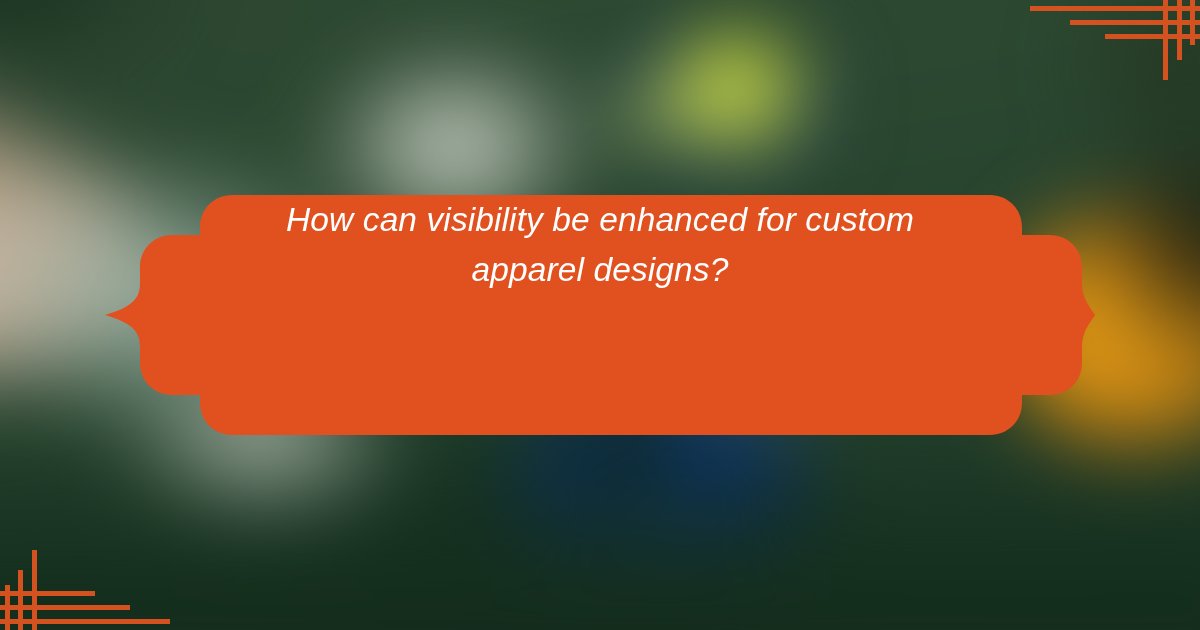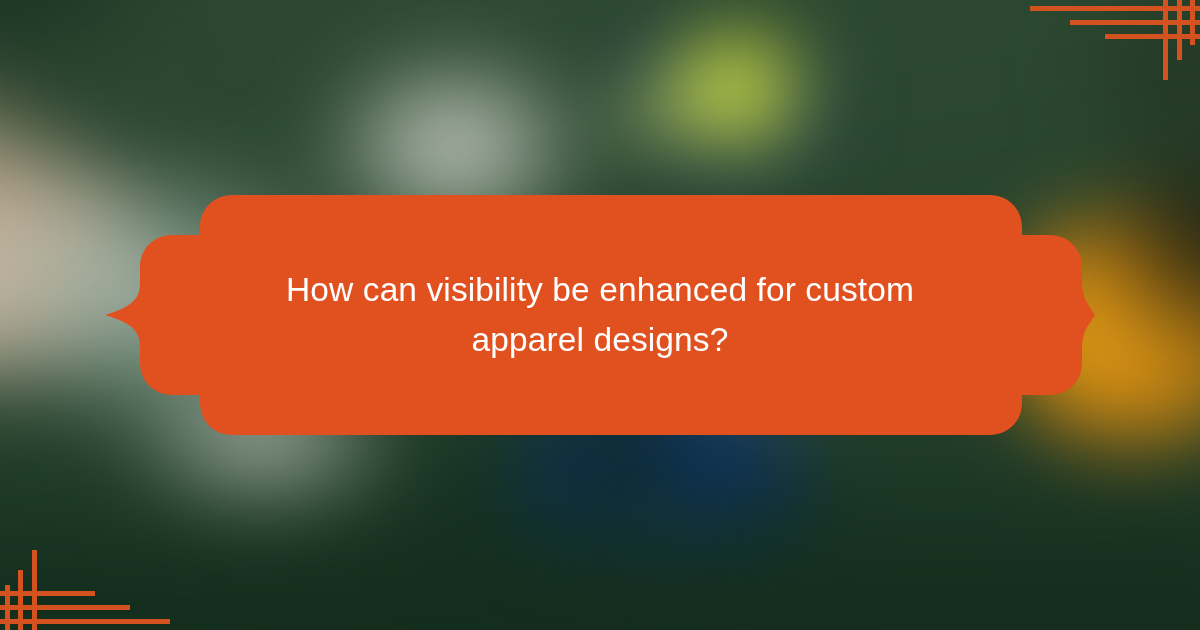--- a/index.html
+++ b/index.html
@@ -90,24 +90,25 @@
     width:990px; height:240px;
     z-index:5;
   }
   #badge-svg { display:block; width:100%; height:100%; }
 
   #badge-text {
     position:absolute;
     left:0; top:0;
     width:990px; height:240px;
     display:flex;
-    align-items:center;
+    align-items:flex-start;
     justify-content:center;
     padding:0 150px;
     z-index:6;
+    font-style:italic;
   }
   #badge-text .headline {
     color:#ffffff;
     font-size:33.5px;
     line-height:50px;
     font-weight:400;
     text-align:center;
     letter-spacing:.1px;
   }
 </style>

